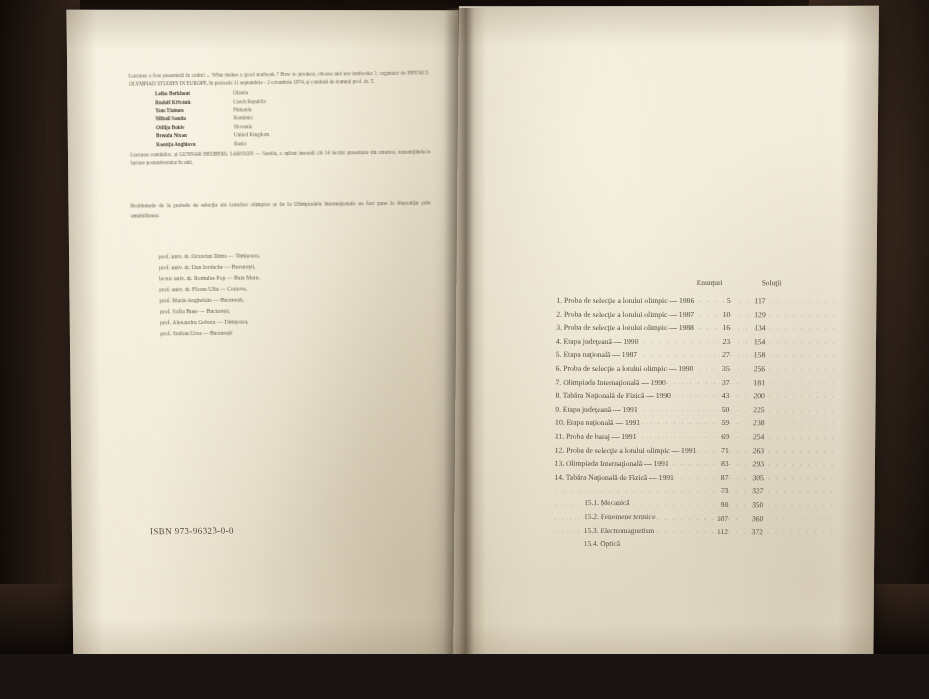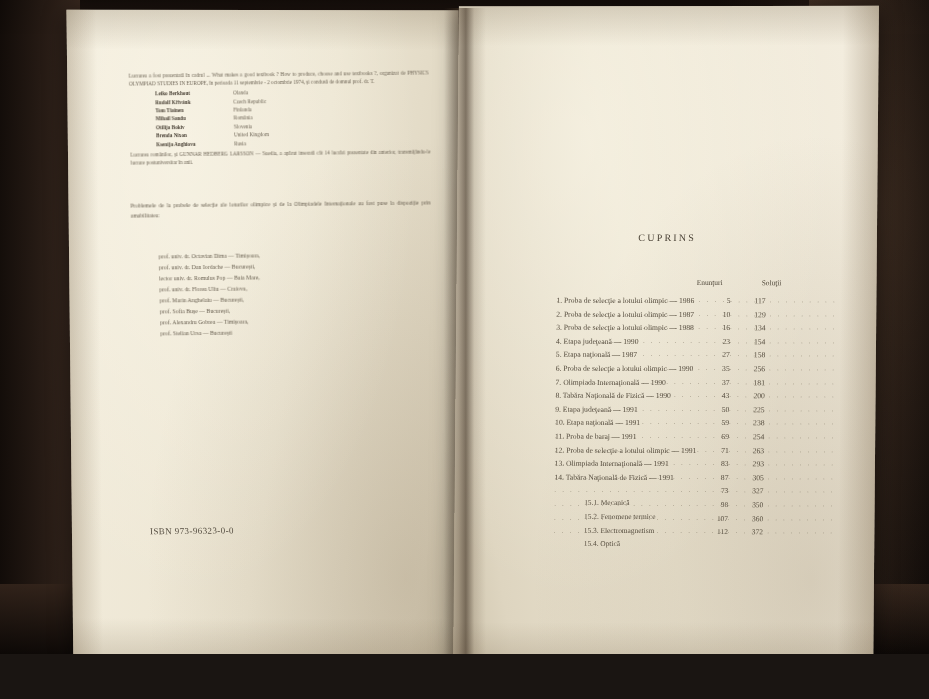--- a/index.html
+++ b/index.html
@@ -358,21 +358,20 @@
     </div>
 
     <div class="page" id="page-right">
       <div class="paper-tint"></div>
       <div class="edge-shade-right"></div>
       <div class="top-curl"></div>
       <div class="bottom-curl"></div>
 
       <div class="right-content">
 
-        <div class="toc-title">CUPRINS</div>
 
         <div class="toc-head">
           <span class="h-enunt">Enunţuri</span>
           <span class="h-sol">Soluţii</span>
         </div>
 
         <div class="toc">
 
           <div class="toc-row">
             <span class="dots">. . . . . . . . . . . . . . . . . . . . . . . . . . . . . . . . . . . .</span>

